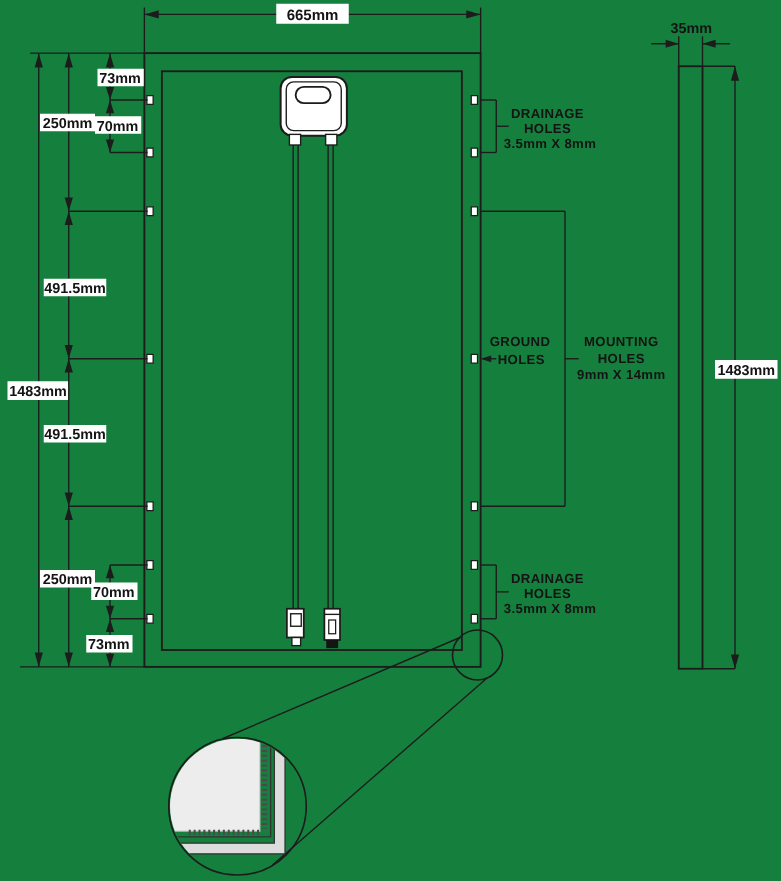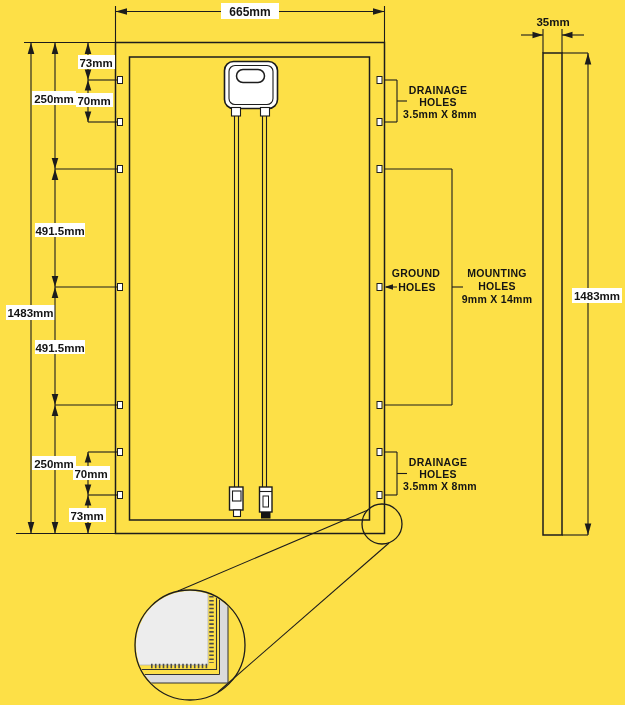--- a/index.html
+++ b/index.html
@@ -1,16 +1,16 @@
 <!DOCTYPE html>
 <html><head>
 <meta charset="utf-8">
 <style>
   html,body{margin:0;padding:0;background:#fff;}
-  #stage{position:relative;width:625px;height:705px;background:#fde047;overflow:hidden;
+  #stage{position:relative;width:625px;height:705px;background:#15803d;overflow:hidden;
          font-family:"Liberation Sans",sans-serif;}
   svg{display:block;}
   text{font-family:"Liberation Sans",sans-serif;font-weight:bold;fill:#141414;}
   .dim-text{font-size:11.5px;}
   .dim-text-lg{font-size:12px;}
   .callout-text{font-size:10.5px;letter-spacing:.3px;}
   .ln{stroke:#1c1c1c;stroke-width:1.1;fill:none;}
   .ln-thick{stroke:#1c1c1c;stroke-width:1.5;fill:none;}
   .shape{stroke:#1c1c1c;fill:#ffffff;}
   .arrow{fill:#1c1c1c;stroke:none;}

